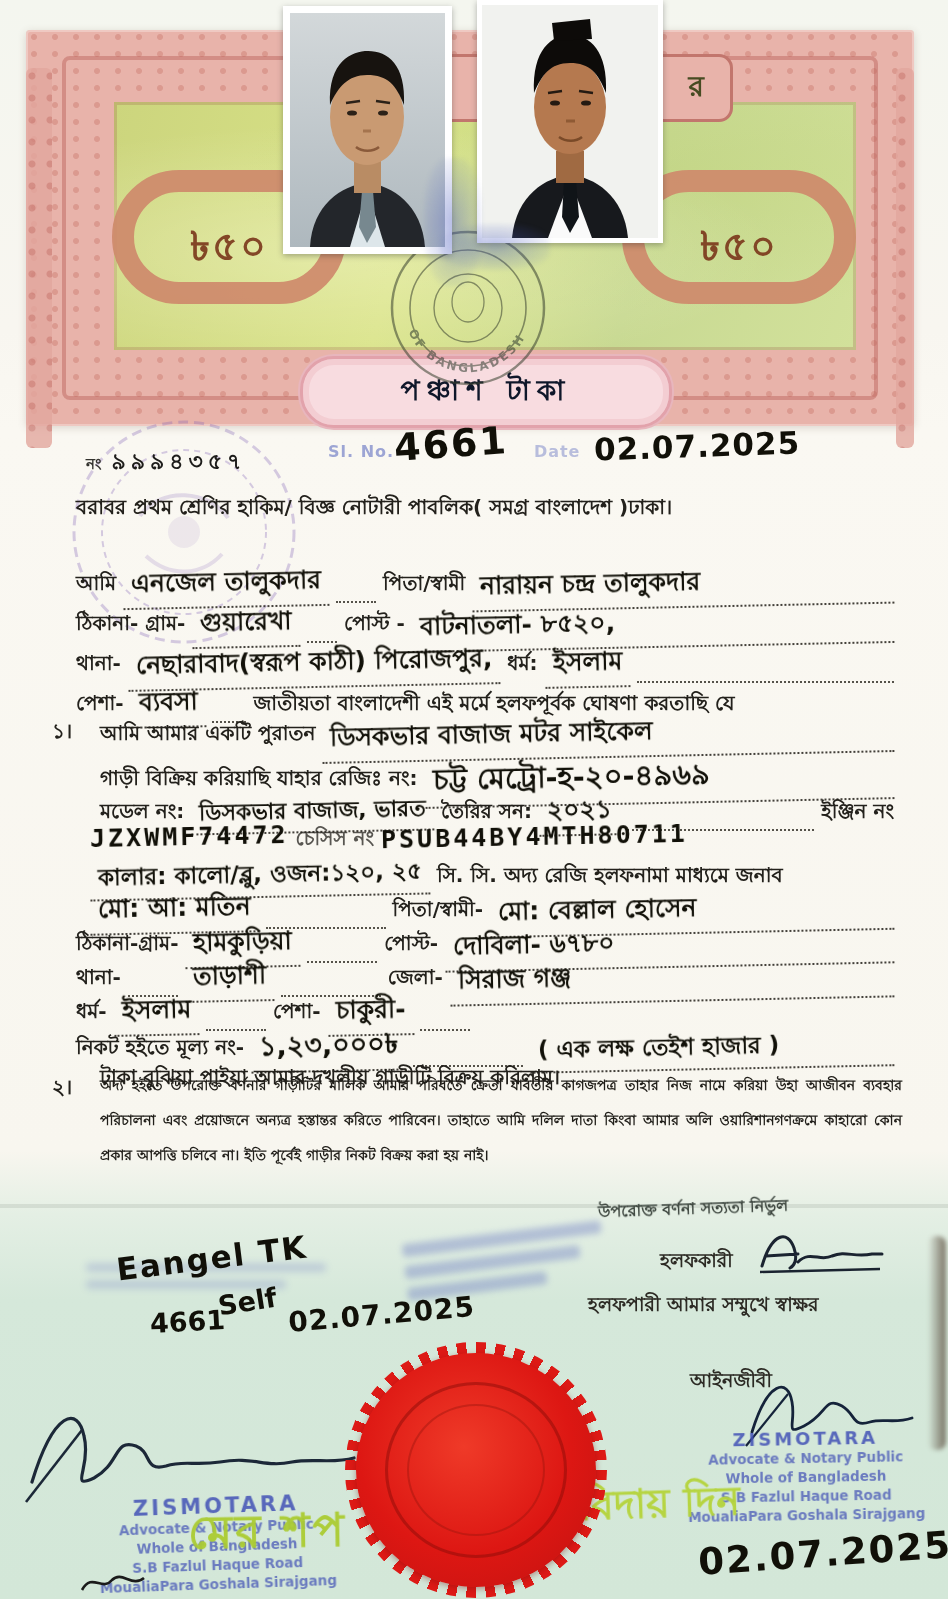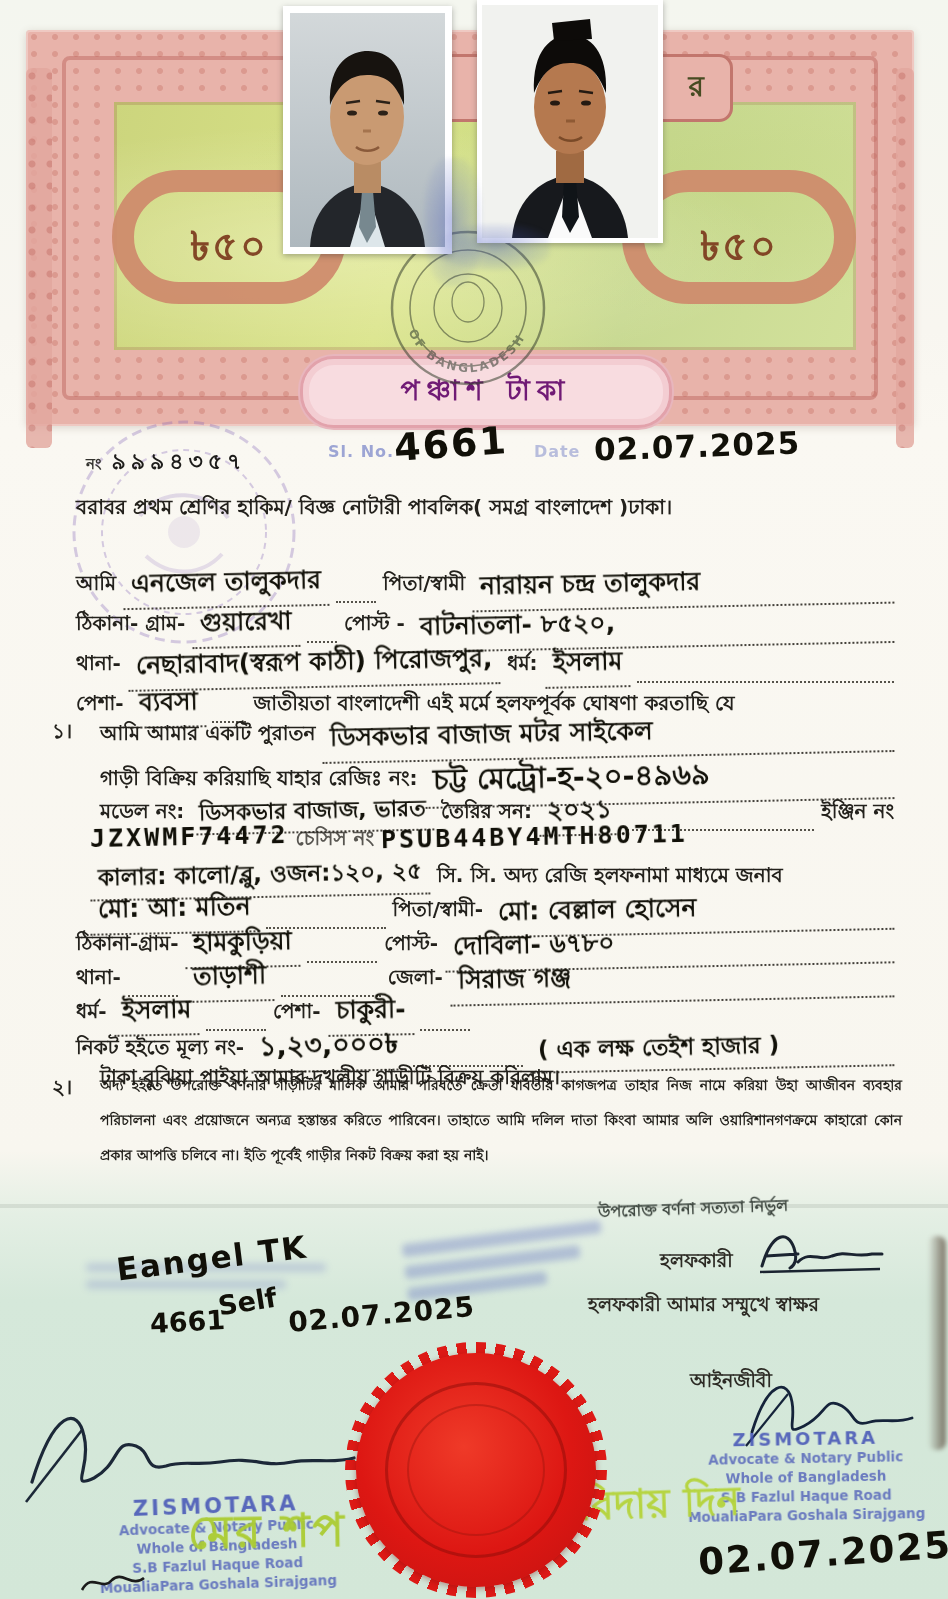--- a/index.html
+++ b/index.html
@@ -22,21 +22,21 @@
   .sp-banner span{font-size:28px;font-weight:bold;color:#474b22;}
   .sp-medallion{position:absolute;top:140px;width:234px;height:134px;border:22px solid #cf8a6c;
         border-radius:70px;box-sizing:border-box;display:flex;align-items:flex-end;justify-content:center;
         filter:blur(.4px);opacity:.92;}
   .sp-med-left{left:86px;}
   .sp-med-right{left:596px;}
   .denom{font-size:40px;font-weight:bold;color:#7c3a1d;filter:blur(.3px);letter-spacing:2px;}
   .sp-bottom-banner{position:absolute;left:274px;top:326px;width:366px;height:66px;background:#f8dce0;
         border:3px solid #e2a2ab;border-radius:34px;box-shadow:0 0 0 6px #f3cdd2 inset,0 0 0 2px #e8b6bd;
         display:flex;align-items:center;justify-content:center;}
-  .sp-bottom-banner span{font-size:28px;font-weight:bold;color:#701a75;letter-spacing:7px;filter:blur(.3px);}
+  .sp-bottom-banner span{font-size:28px;font-weight:bold;color:#0f172a;letter-spacing:7px;filter:blur(.3px);}
   .sp-edge{position:absolute;top:38px;width:26px;height:380px;background:#e3a79e;opacity:.8;border-radius:6px;
         background-image:radial-gradient(circle at 6px 8px, rgba(190,100,92,.5) 3px, transparent 4px);background-size:18px 22px;}
   .edge-l{left:0;}
   .edge-r{right:0;width:18px;}
   
   .photo{position:absolute;background:#fff;box-shadow:0 2px 6px rgba(40,40,40,.35);z-index:8;}
   .photo-left{left:283px;top:6px;width:169px;height:248px;padding:7px;box-sizing:border-box;}
   .photo-right{left:477px;top:0;width:186px;height:243px;padding:5px;box-sizing:border-box;}
   .photo svg{display:block;width:100%;height:100%;}
   .govt-seal{position:absolute;left:388px;top:228px;z-index:4;opacity:.55;}
@@ -344,21 +344,21 @@
   <svg class="holof-sig" width="140" height="58" viewBox="0 0 140 58">
     <path d="M10 44 C 20 10, 36 8, 42 26 C 46 38, 42 44, 38 46 M14 34 L 46 32 M46 40 C 58 28, 68 40, 80 34 C 94 28, 102 36, 120 32 L 130 32" stroke="#1a2330" stroke-width="3" fill="none" stroke-linecap="round"></path>
     <path d="M8 50 L 128 47" stroke="#1a2330" stroke-width="2.4" fill="none"></path>
   </svg>
 
   <div class="hw hand-name">Eangel TK</div>
   <div class="hw hand-self">Self</div>
   <div class="hw hand-serial">4661</div>
   <div class="hw hand-date2">02.07.2025</div>
 
-  <div class="witness1">হলফকারী আমার সম্মুখে স্বাক্ষর</div>
+  <div class="witness1">হলফপারী আমার সম্মুখে স্বাক্ষর</div>
   <div class="lawyer-label">আইনজীবী</div>
 
   <div class="overlay-green ov-left">মের শপ</div>
   <div class="overlay-green ov-right">বিদায় দিন</div>
 
   <div class="red-seal">
     <div class="seal-spikes"></div>
     <div class="seal-core"></div>
     <div class="seal-ring1"></div>
     <div class="seal-ring2"></div>

